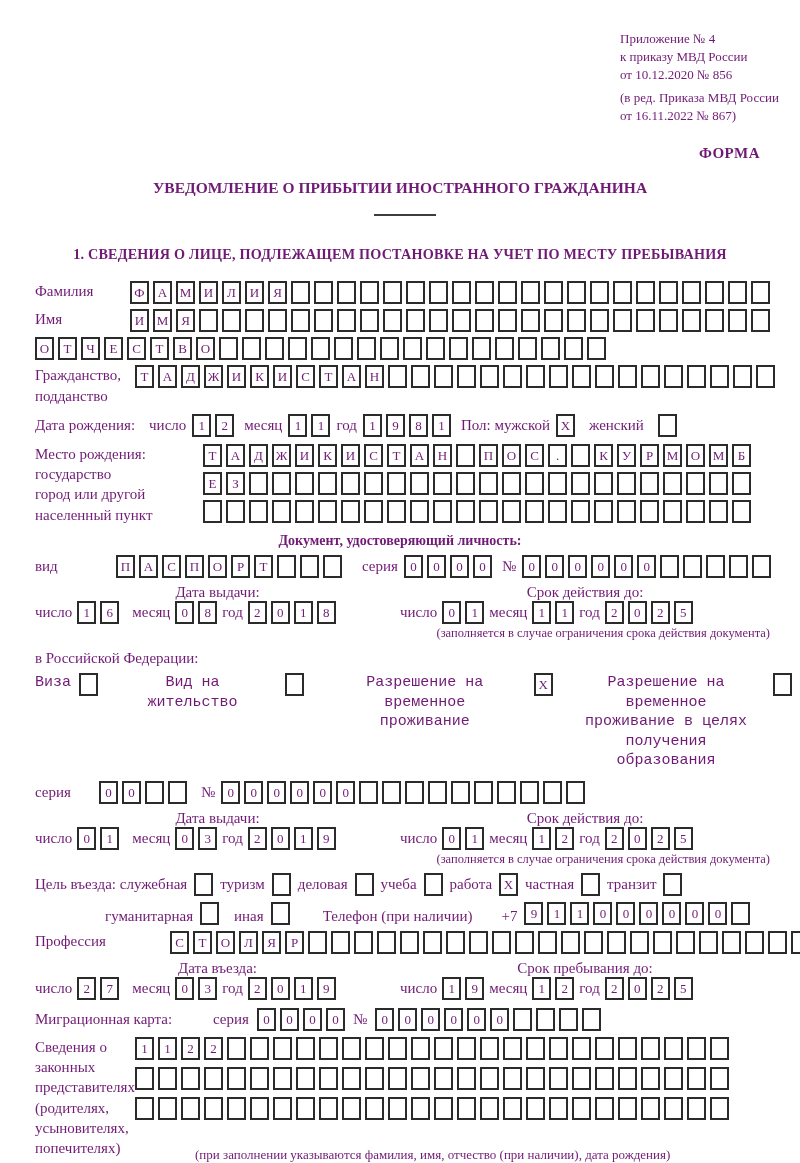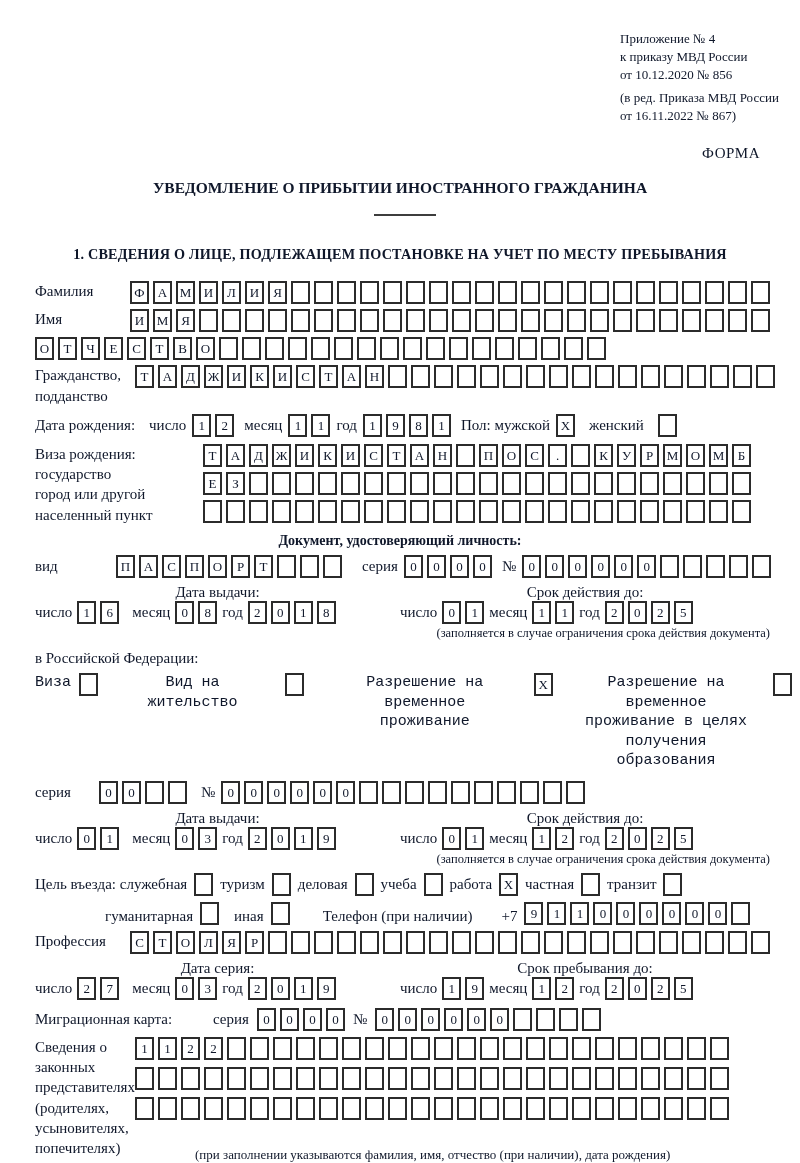--- a/index.html
+++ b/index.html
@@ -1,23 +1,23 @@
 <!DOCTYPE html>
 <html><head>
 <meta charset="utf-8">
 <style>
   html,body { margin:0; padding:0; background:#ffffff; }
   .page {
     position:relative; width:800px; height:1163px; background:#fff;
-    font-family:"Liberation Serif","DejaVu Serif",serif; color:#0f172a;
+    font-family:"Liberation Serif","DejaVu Serif",serif; color:#701a75;
     overflow:hidden; box-sizing:border-box; padding:30px 8px 10px 35px;
   }
   .appendix { margin-left:585px; font-size:13px; line-height:1.4; }
   .appendix .rev { margin-top:4px; }
-  .forma { text-align:right; padding-right:32px; font-weight:normal; font-size:15px; margin-top:20px; letter-spacing:.5px; }
+  .forma { text-align:right; padding-right:32px; font-weight:bold; font-size:15px; margin-top:20px; letter-spacing:.5px; }
   .title { text-align:center; font-weight:bold; font-size:15.5px; line-height:1.5; margin-top:14px; padding-right:27px; }
   .uline { display:inline-block; width:62px; border-bottom:2px solid #3d3d3d; height:12px; margin-left:10px; }
   .sec-head { text-align:center; font-weight:bold; font-size:14.2px; margin-top:24px; padding-right:27px; letter-spacing:.2px; }
   .formarea { margin-top:18px; }
   .row { display:flex; align-items:flex-start; margin-bottom:5px; }
   .lbl { font-size:15px; line-height:1.35; flex-shrink:0; }
   .w95  { width:95px; }  .w100 { width:100px; } .w174 { width:174px; } .w168 { width:168px; }
   .boxes { display:flex; gap:4px; flex-wrap:nowrap; flex-shrink:0; }
   .box {
     width:15px; height:19px; border:2px solid #2b2b2b; text-align:center;
@@ -225,21 +225,21 @@
           <span class="box">X</span>
         </span>
       <span class="lbl gap8">женский</span>
       <span class="boxes gap8">
           <span class="box"></span>
         </span>
     </div>
 
     <div class="row" style="margin-top:7px;">
       <span class="lbl w168">
-        <div>Виза рождения:</div>
+        <div>Место рождения:</div>
         <div>государство</div>
         <div>город или другой</div>
         <div>населенный пункт</div>
       </span>
       <span class="stack">
         <span class="boxes">
             <span class="box">Т</span>
             <span class="box">А</span>
             <span class="box">Д</span>
             <span class="box">Ж</span>
@@ -563,21 +563,21 @@
           <span class="box">0</span>
           <span class="box">0</span>
           <span class="box">0</span>
           <span class="box">0</span>
           <span class="box">0</span>
           <span class="box">0</span>
           <span class="box"></span>
         </span>
     </div>
 
-    <div class="row" style="margin-top:4px;">
+    <div class="row" style="margin-top:4px;gap:40px;">
       <span class="lbl w95">Профессия</span>
       <span class="boxes">
           <span class="box">С</span>
           <span class="box">Т</span>
           <span class="box">О</span>
           <span class="box">Л</span>
           <span class="box">Я</span>
           <span class="box">Р</span>
           <span class="box"></span>
           <span class="box"></span>
@@ -598,21 +598,21 @@
           <span class="box"></span>
           <span class="box"></span>
           <span class="box"></span>
           <span class="box"></span>
           <span class="box"></span>
           <span class="box"></span>
         </span>
     </div>
 
     <div class="date-heads">
-      <span class="h1">Дата серия:</span>
+      <span class="h1">Дата въезда:</span>
       <span class="h2">Срок пребывания до:</span>
     </div>
     <div class="date-row" style="margin-bottom:8px;">
       <span class="dgroup dg-left">
         <span class="lbl">число</span>
         <span class="boxes">
             <span class="box">2</span>
             <span class="box">7</span>
           </span>
         <span class="lbl gap8">месяц</span>

